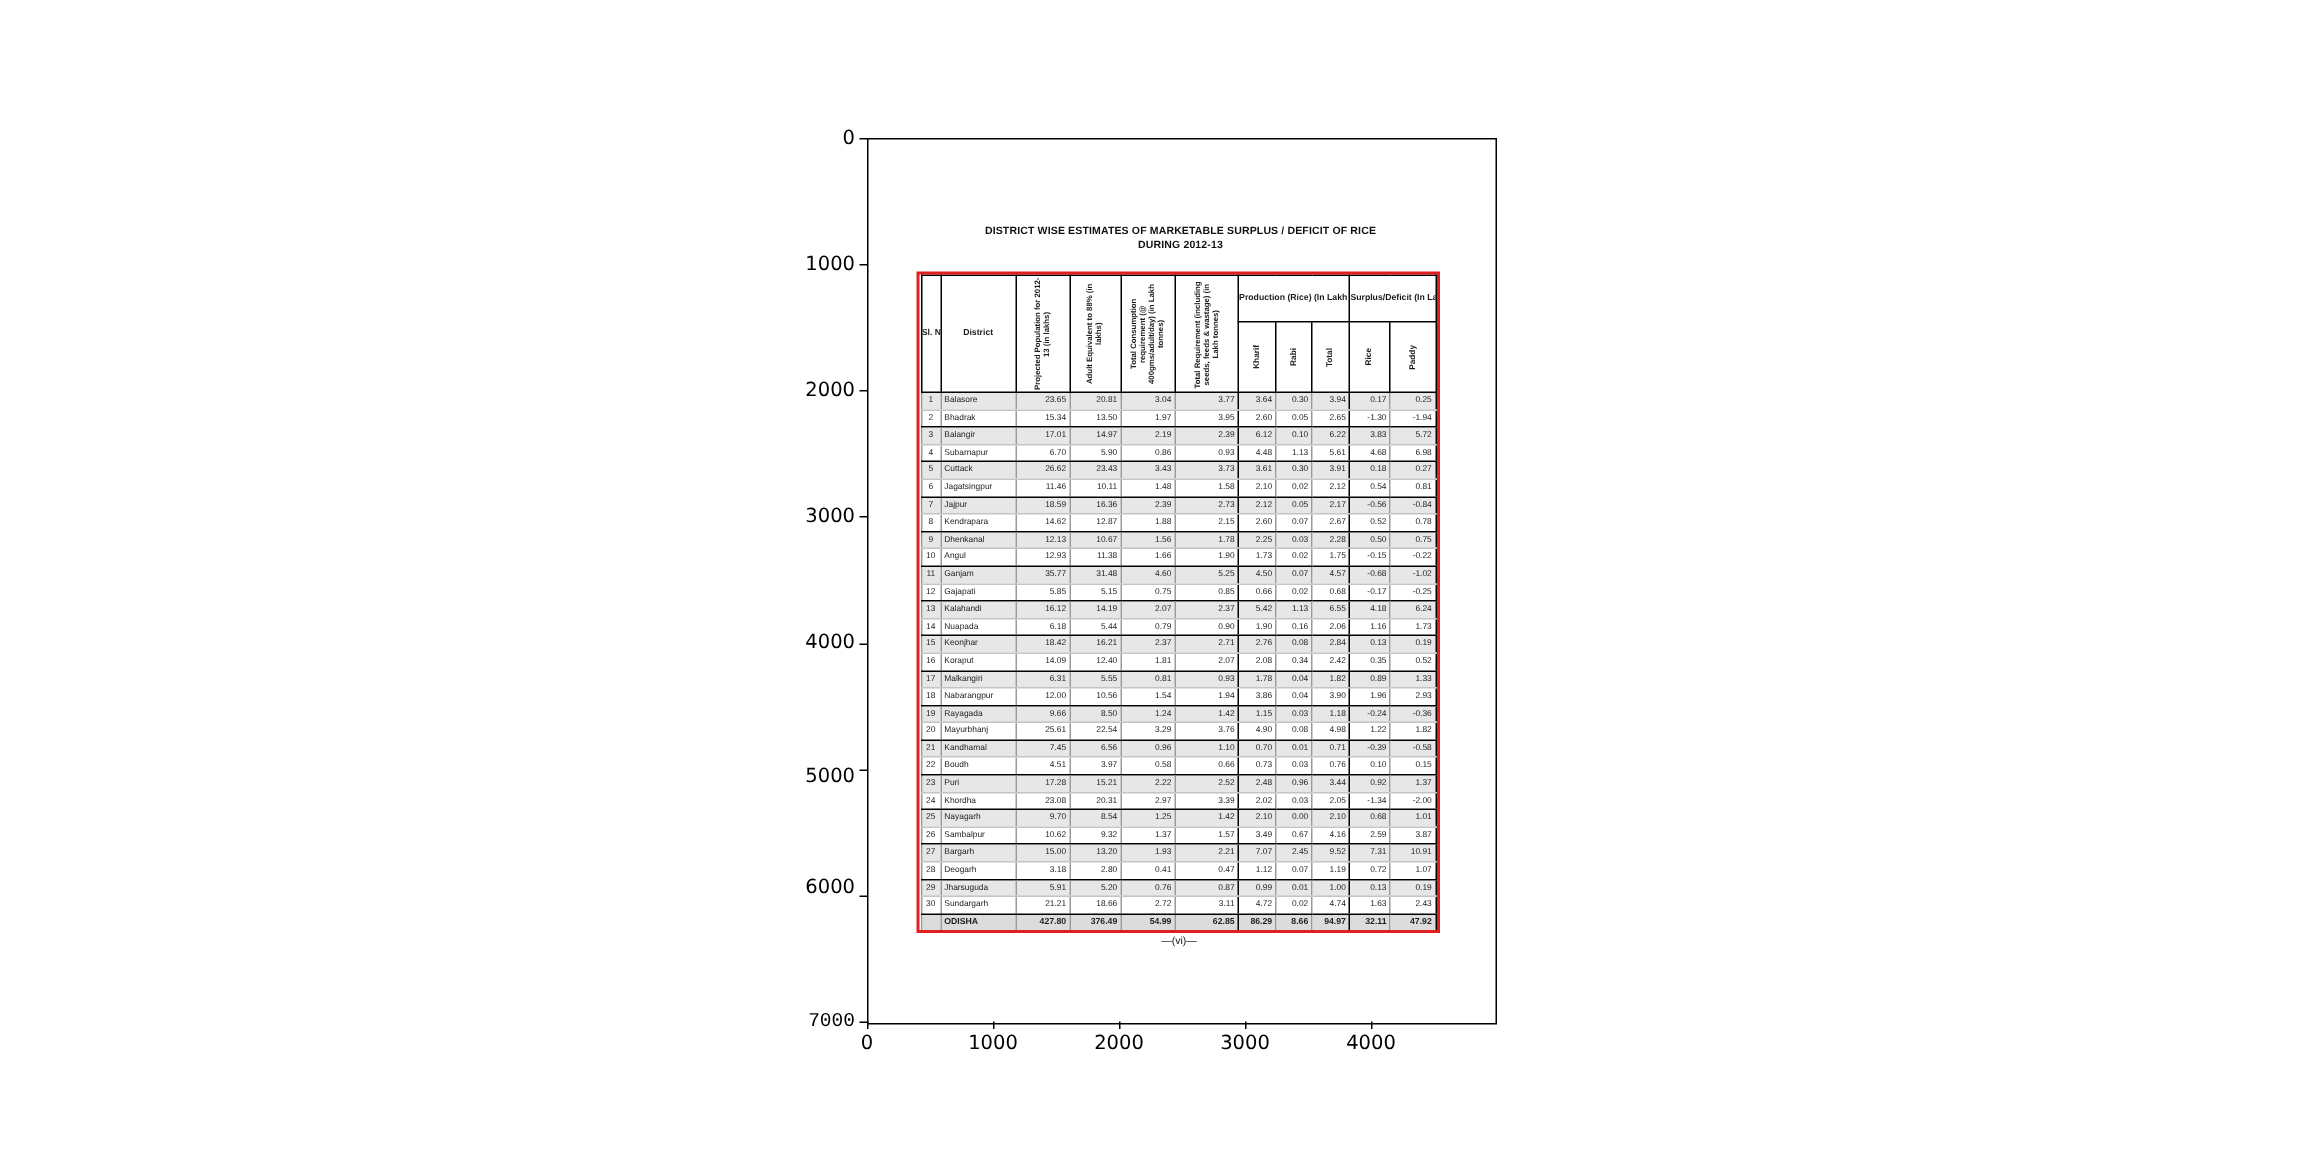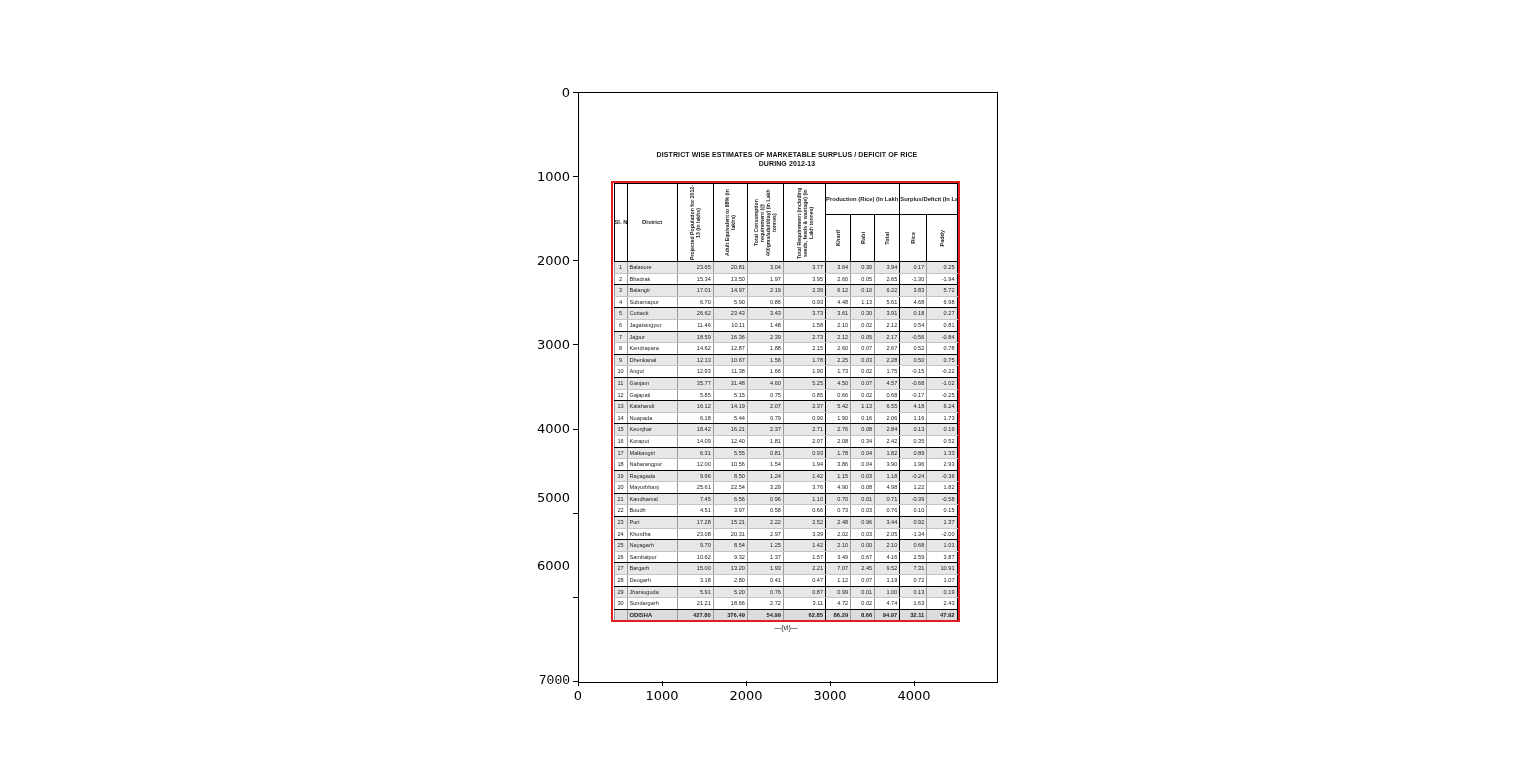--- a/index.html
+++ b/index.html
@@ -59,23 +59,23 @@
       <div class="ytick-label" style="left: 518px; top: 85.5px;">0</div>
       <div class="ytick-mark" style="left: 573px; top: 92px;"></div>
       <div class="ytick-label" style="left: 518px; top: 169.64px;">1000</div>
       <div class="ytick-mark" style="left: 573px; top: 176.14px;"></div>
       <div class="ytick-label" style="left: 518px; top: 253.78px;">2000</div>
       <div class="ytick-mark" style="left: 573px; top: 260.28px;"></div>
       <div class="ytick-label" style="left: 518px; top: 337.92px;">3000</div>
       <div class="ytick-mark" style="left: 573px; top: 344.42px;"></div>
       <div class="ytick-label" style="left: 518px; top: 422.06px;">4000</div>
       <div class="ytick-mark" style="left: 573px; top: 428.56px;"></div>
-      <div class="ytick-label" style="left: 518px; top: 491px;">5000</div>
+      <div class="ytick-label" style="left: 518px; top: 511px;">5000</div>
       <div class="ytick-mark" style="left: 573px; top: 512.7px;"></div>
-      <div class="ytick-label" style="left: 518px; top: 559px;">6000</div>
+      <div class="ytick-label" style="left: 518px; top: 585px;">6000</div>
       <div class="ytick-mark" style="left: 573px; top: 596.84px;"></div>
       <div class="ytick-label" style="left: 518px; top: 674.48px; font-family: Liberation Mono, monospace;">7000</div>
       <div class="ytick-mark" style="left: 573px; top: 680.98px;"></div>
     </div>
   <div id="xticks">
       <div class="xtick-mark" style="left: 578px; top: 681px;"></div>
       <div class="xtick-label" style="left: 548px; top: 689px;">0</div>
       <div class="xtick-mark" style="left: 662px; top: 681px;"></div>
       <div class="xtick-label" style="left: 632px; top: 689px;">1000</div>
       <div class="xtick-mark" style="left: 746px; top: 681px;"></div>

